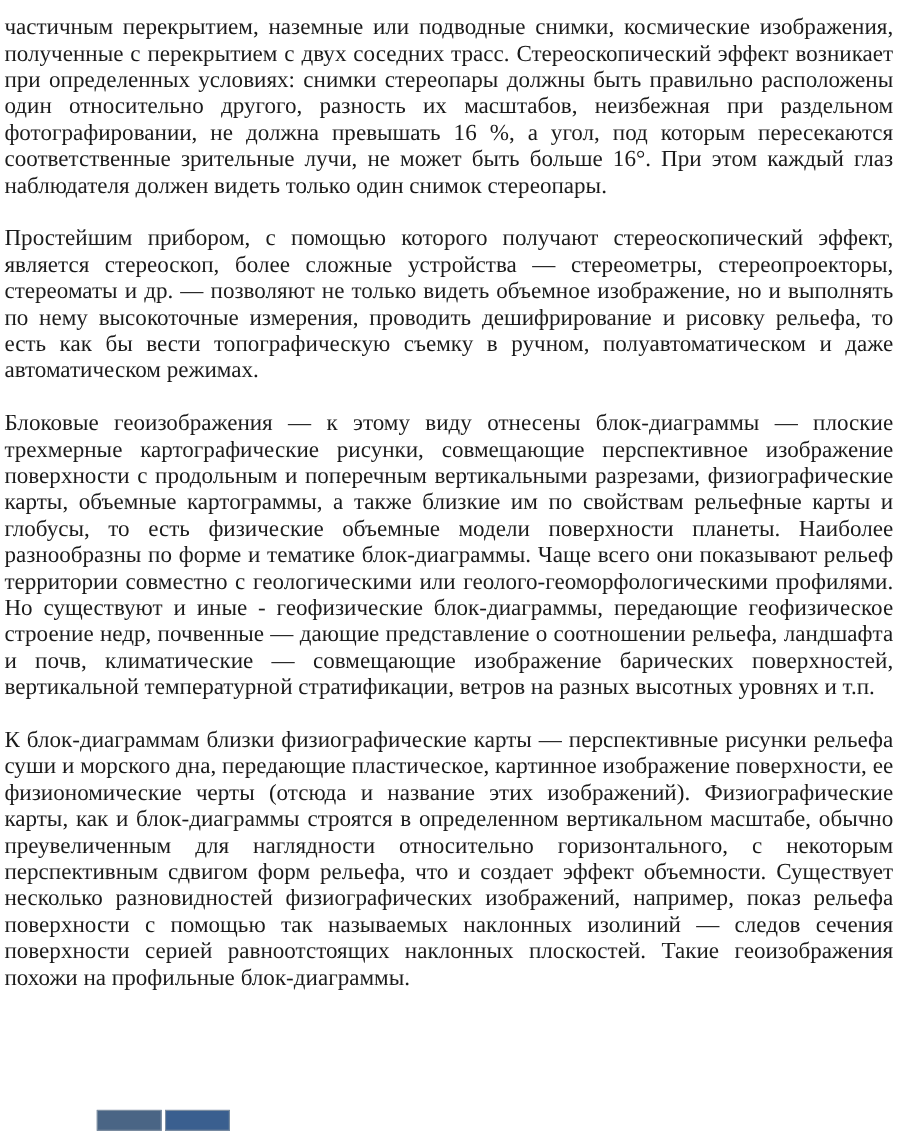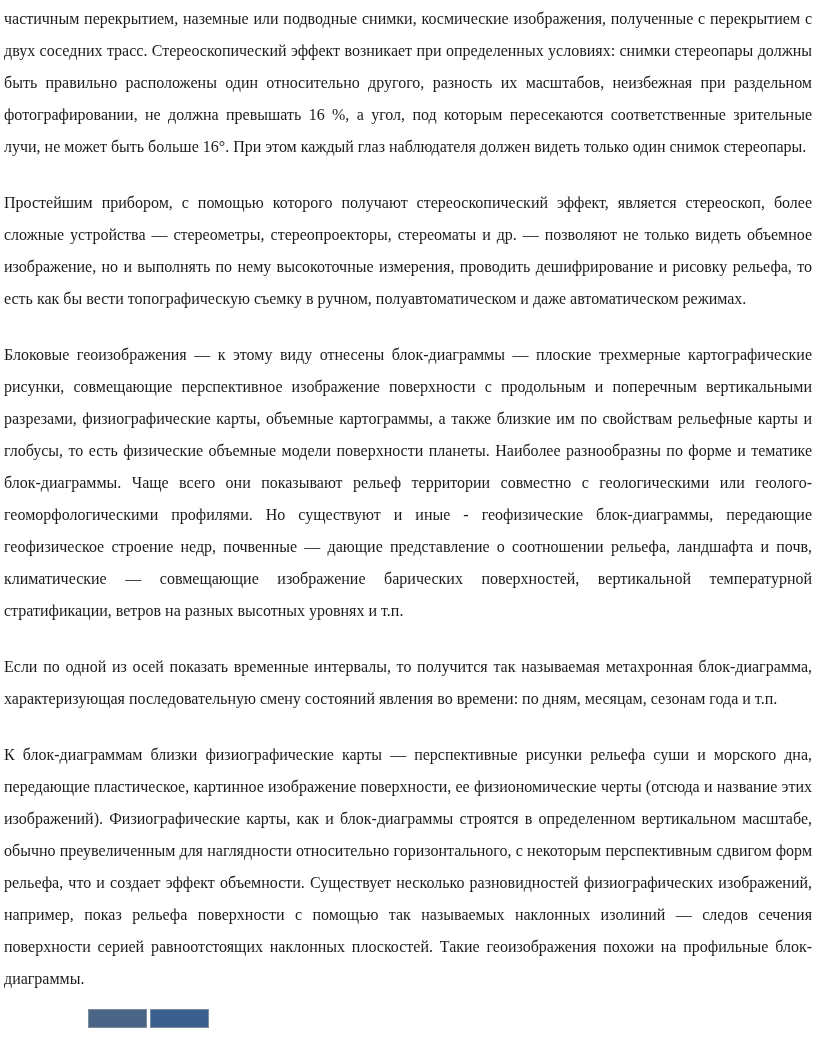--- a/index.html
+++ b/index.html
@@ -16,24 +16,24 @@
     font-family: "Liberation Serif", "DejaVu Serif", serif;
     color: #1b1b1b;
   }
   .content {
     position: absolute;
     top: 3px;
     left: 4px;
     right: 4px;
   }
   .para {
-    font-size: 16px;
-    line-height: 32px;
+    font-size: 21px;
+    line-height: 24px;
     text-align: justify;
-    margin: 0 0 24px 0;
+    margin: 9px 0 24px 0;
   }
   .para:last-child {
     margin-bottom: 0;
   }
   .italic {
   }
   .footer {
     position: absolute;
     left: 88px;
     bottom: 11px;
@@ -53,21 +53,20 @@
 
 <div class="page">
   <div class="content">
 
     <p class="para">частичным перекрытием, наземные или подводные снимки, космические изображения, полученные с перекрытием с двух соседних трасс. Стереоскопический эффект возникает при определенных условиях: снимки стереопары должны быть правильно расположены один относительно другого, разность их масштабов, неизбежная при раздельном фотографировании, не должна превышать 16 %, а угол, под которым пересекаются соответственные зрительные лучи, не может быть больше 16°. При этом каждый глаз наблюдателя должен видеть только один снимок стереопары.</p>
 
     <p class="para">Простейшим прибором, с помощью которого получают стереоскопический эффект, является стереоскоп, более сложные устройства — стереометры, стереопроекторы, стереоматы и др. — позволяют не только видеть объемное изображение, но и выполнять по нему высокоточные измерения, проводить дешифрирование и рисовку рельефа, то есть как бы вести топографическую съемку в ручном, полуавтоматическом и даже автоматическом режимах.</p>
 
     <p class="para"><span class="italic">Блоковые геоизображения</span><span> — к этому виду отнесены блок-диаграммы — плоские трехмерные картографические рисунки, совмещающие перспективное изображение поверхности с продольным и поперечным вертикальными разрезами, физиографические карты, объемные картограммы, а также близкие им по свойствам рельефные карты и глобусы, то есть физические объемные модели поверхности планеты. Наиболее разнообразны по форме и тематике блок-диаграммы. Чаще всего они показывают рельеф территории совместно с геологическими или геолого-геоморфологическими профилями. Но существуют и иные - геофизические блок-диаграммы, передающие геофизическое строение недр, почвенные — дающие представление о соотношении рельефа, ландшафта и почв, климатические — совмещающие изображение барических поверхностей, вертикальной температурной стратификации, ветров на разных высотных уровнях и т.п.</span></p>
 
-    <p class="para">Если по одной из осей показать временные интервалы, то получится так называемая метахронная блок-диаграмма, характеризующая последовательную смену состояний явления во времени: по дням, месяцам, сезонам года и т.п.</p>
 
     <p class="para">К блок-диаграммам близки физиографические карты — перспективные рисунки рельефа суши и морского дна, передающие пластическое, картинное изображение поверхности, ее физиономические черты (отсюда и название этих изображений). Физиографические карты, как и блок-диаграммы строятся в определенном вертикальном масштабе, обычно преувеличенным для наглядности относительно горизонтального, с некоторым перспективным сдвигом форм рельефа, что и создает эффект объемности. Существует несколько разновидностей физиографических изображений, например, показ рельефа поверхности с помощью так называемых наклонных изолиний — следов сечения поверхности серией равноотстоящих наклонных плоскостей. Такие геоизображения похожи на профильные блок-диаграммы.</p>
 
   </div>
 
   <div class="footer">
     <span class="badge" style="background-color: rgb(74, 101, 133);"></span>
     <span class="badge" style="background-color: rgb(58, 95, 143);"></span>
   </div>
 </div>

